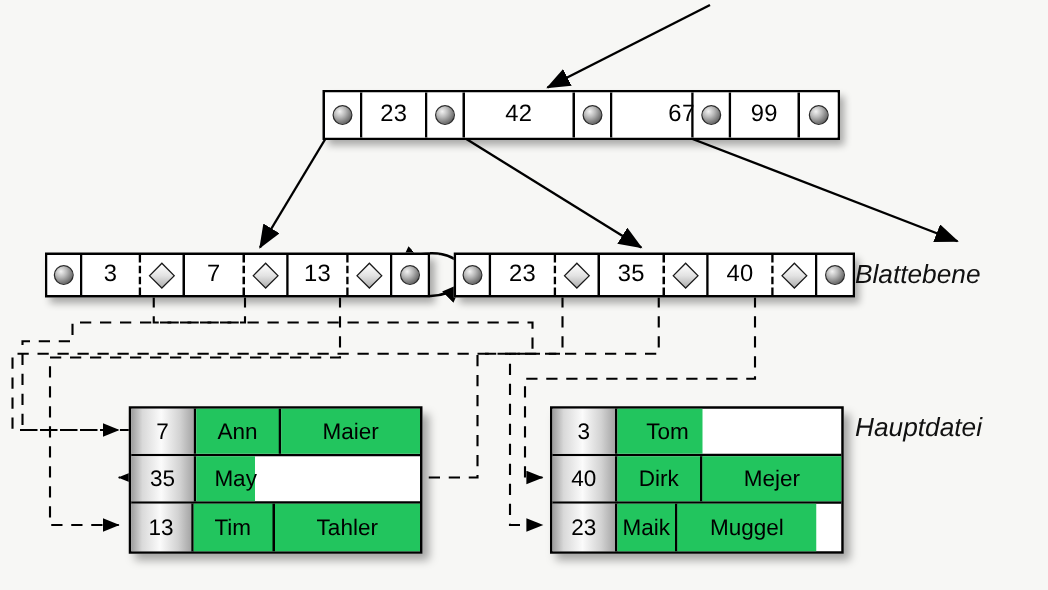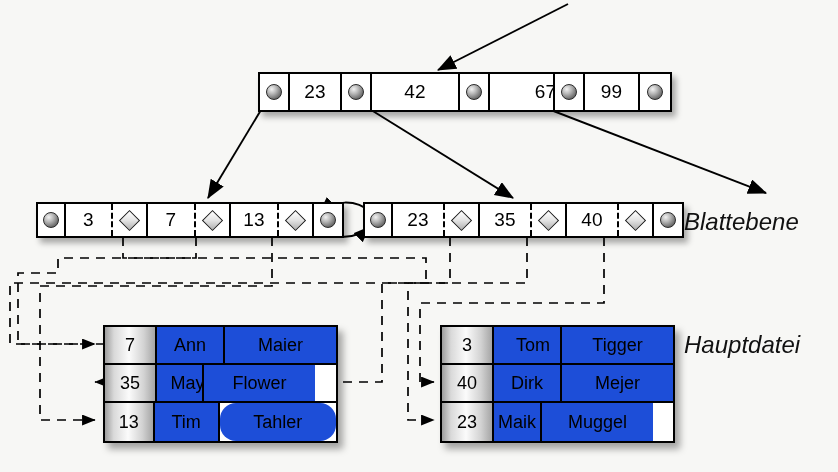--- a/index.html
+++ b/index.html
@@ -87,32 +87,32 @@
   }
   .drow:last-child { border-bottom: none; }
   .dcell {
     box-sizing: border-box;
     display: flex;
     align-items: center;
     justify-content: center;
     border-right: 2px solid #000000;
     font-size: 18px;
     color: #000;
-    background: #1d4ed8;
+    background: #22c55e;
   }
   .dcell:last-child { border-right: none; }
   .dcell.keycol {
     background: linear-gradient(90deg, #9d9d9d 0%, #d9d9d9 18%, #fbfbfb 48%, #d2d2d2 78%, #a5a5a5 100%);
   }
 
   
   .caption {
     position: absolute;
     font-style: italic;
-    font-size: 24px;
+    font-size: 21px;
     color: #111;
     white-space: nowrap;
     z-index: 4;
   }
 </style>
 </head>
 <body>
 
 <div id="stage">
 
@@ -238,34 +238,32 @@
 
   <div class="datatable" style="left:103px; top:325px; width:235px;">
     <div class="drow">
       <div class="dcell keycol" style="width:52px;">7</div>
       <div class="dcell" style="width:68px;">Ann</div>
       <div class="dcell" style="width:111px;">Maier</div>
     </div>
     <div class="drow">
       <div class="dcell keycol" style="width:52px;">35</div>
       <div class="dcell" style="width:47px;padding-left:16px;">May</div>
-      <div class="dcell" style="width:111px;">Flower</div>
     </div>
     <div class="drow">
       <div class="dcell keycol" style="width:52px;">13</div>
       <div class="dcell" style="width:68px;">Tim</div>
-      <div class="dcell" style="width:122px;border-radius:16px;">Tahler</div>
+      <div class="dcell" style="width:122px;">Tahler</div>
     </div>
   </div>
 
   <div class="datatable" style="left:440px; top:325px; width:235px;">
     <div class="drow">
       <div class="dcell keycol" style="width:52px;">3</div>
       <div class="dcell" style="width:68px;padding-left:12px;">Tom</div>
-      <div class="dcell" style="width:111px;">Tigger</div>
     </div>
     <div class="drow">
       <div class="dcell keycol" style="width:52px;">40</div>
       <div class="dcell" style="width:68px;">Dirk</div>
       <div class="dcell" style="width:111px;">Mejer</div>
     </div>
     <div class="drow">
       <div class="dcell keycol" style="width:52px;">23</div>
       <div class="dcell" style="width:48px;">Maik</div>
       <div class="dcell" style="width:111px;">Muggel</div>

